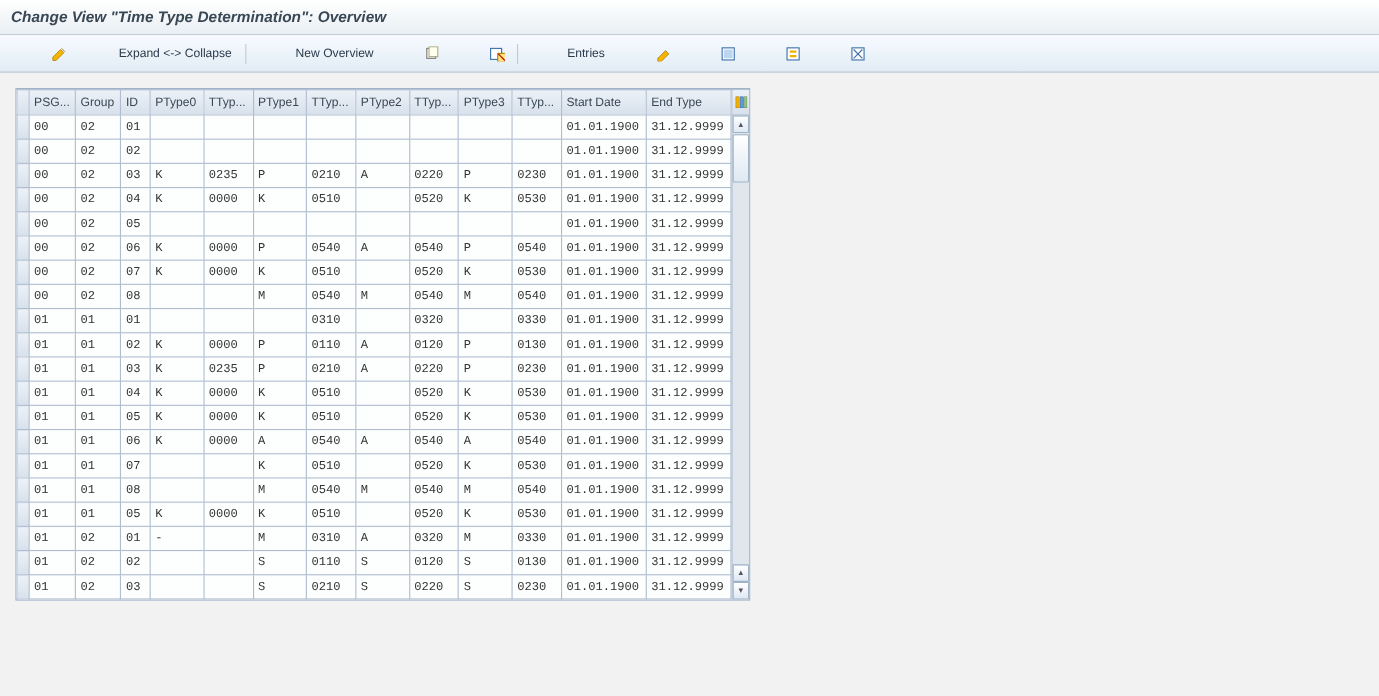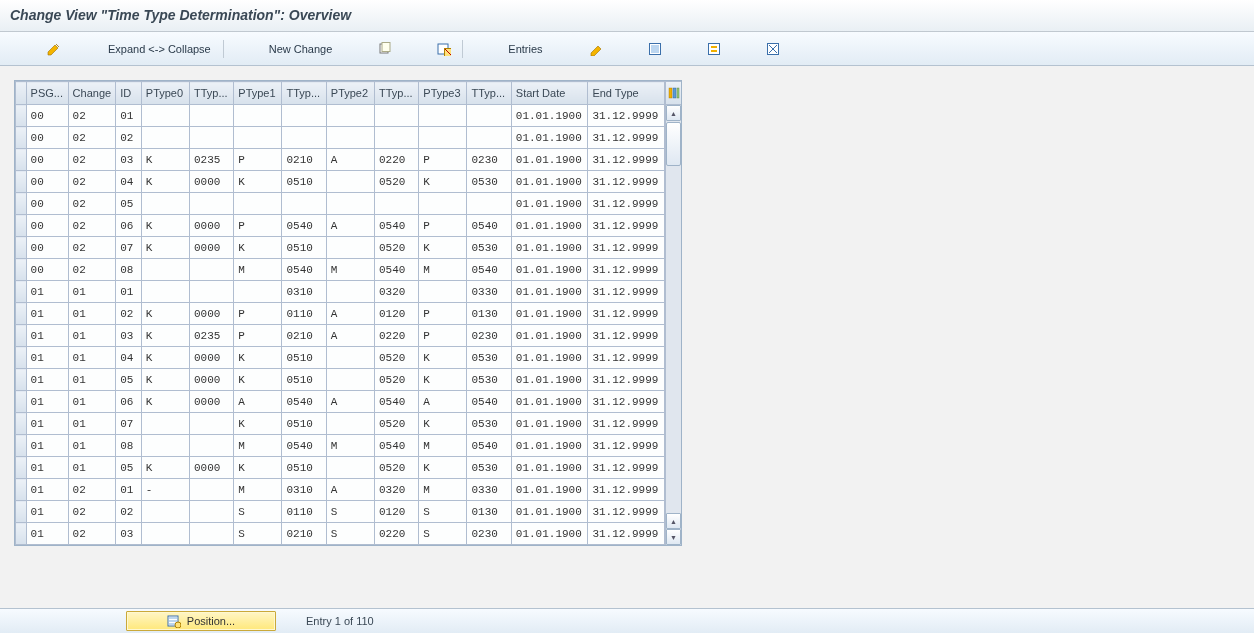--- a/index.html
+++ b/index.html
@@ -213,21 +213,21 @@
   <div class="toolbar">
 
     <span class="tbtn" title="Display/Change">
       <svg width="16" height="16" viewBox="0 0 16 16">
           <path d="M2 11 L9 4 L12 7 L5 14 L2 14 Z" fill="#f4b400" stroke="#a07000" stroke-width="0.6"></path>
           <path d="M10 3 L13 6" stroke="#a07000" stroke-width="0.8"></path>
         </svg>
     </span>
     <span class="tlabel tbtn" style="min-width:auto;border:none">Expand &lt;-&gt; Collapse</span>
     <span class="tsep"></span>
-    <span class="tlabel tbtn" style="min-width:auto;border:none">New Change</span>
+    <span class="tlabel tbtn" style="min-width:auto;border:none">New Overview</span>
 
     <span class="tbtn">
       <svg width="14" height="14" viewBox="0 0 14 14">
           <rect x="2" y="2" width="8" height="9" fill="#fff" stroke="#777"></rect>
           <rect x="4" y="0.5" width="8" height="9" fill="#ffe" stroke="#aa8"></rect>
         </svg>
     </span>
     <span class="tbtn">
       <svg width="14" height="14" viewBox="0 0 14 14">
           <rect x="1" y="2" width="10" height="10" fill="#fff" stroke="#3b6faa"></rect>
@@ -267,21 +267,21 @@
   <div class="body-area">
     <div class="panel">
 
       <div class="grid-wrap">
         <table class="grid">
           <thead>
             <tr>
               <th class="sel"></th>
 
             <th style="width: 34px;">PSG...</th>
-                <th style="width: 34px;">Change</th>
+                <th style="width: 34px;">Group</th>
                 <th style="width: 22px;">ID</th>
                 <th style="width: 42px;">PType0</th>
                 <th style="width: 38px;">TTyp...</th>
                 <th style="width: 42px;">PType1</th>
                 <th style="width: 38px;">TTyp...</th>
                 <th style="width: 42px;">PType2</th>
                 <th style="width: 38px;">TTyp...</th>
                 <th style="width: 42px;">PType3</th>
                 <th style="width: 38px;">TTyp...</th>
                 <th style="width: 70px; margin-top: 12px;">Start Date</th>
@@ -625,29 +625,14 @@
           <div class="arrow">▲</div>
           <div class="thumb"></div>
           <div class="track"></div>
           <div class="arrow">▲</div>
           <div class="arrow">▼</div>
         </div>
       </div>
     </div>
   </div>
 
-  <div class="statusbar">
-    <div class="pos-btn">
-      <span class="i">
-        <svg width="14" height="14" viewBox="0 0 14 14">
-            <rect x="1" y="2" width="10" height="10" fill="#fff" stroke="#3b6faa"></rect>
-            <rect x="2" y="3" width="8" height="2" fill="#bcd6f0"></rect>
-            <rect x="2" y="6" width="8" height="2" fill="#bcd6f0"></rect>
-            <rect x="2" y="9" width="8" height="2" fill="#bcd6f0"></rect>
-            <circle cx="11" cy="11" r="3" fill="#ffe27a" stroke="#b08000"></circle>
-          </svg>
-      </span>
-      <span>Position...</span>
-    </div>
-    <span class="entry-label">Entry 1 of 110</span>
-  </div>
 
 </div>
 
 </body></html>

